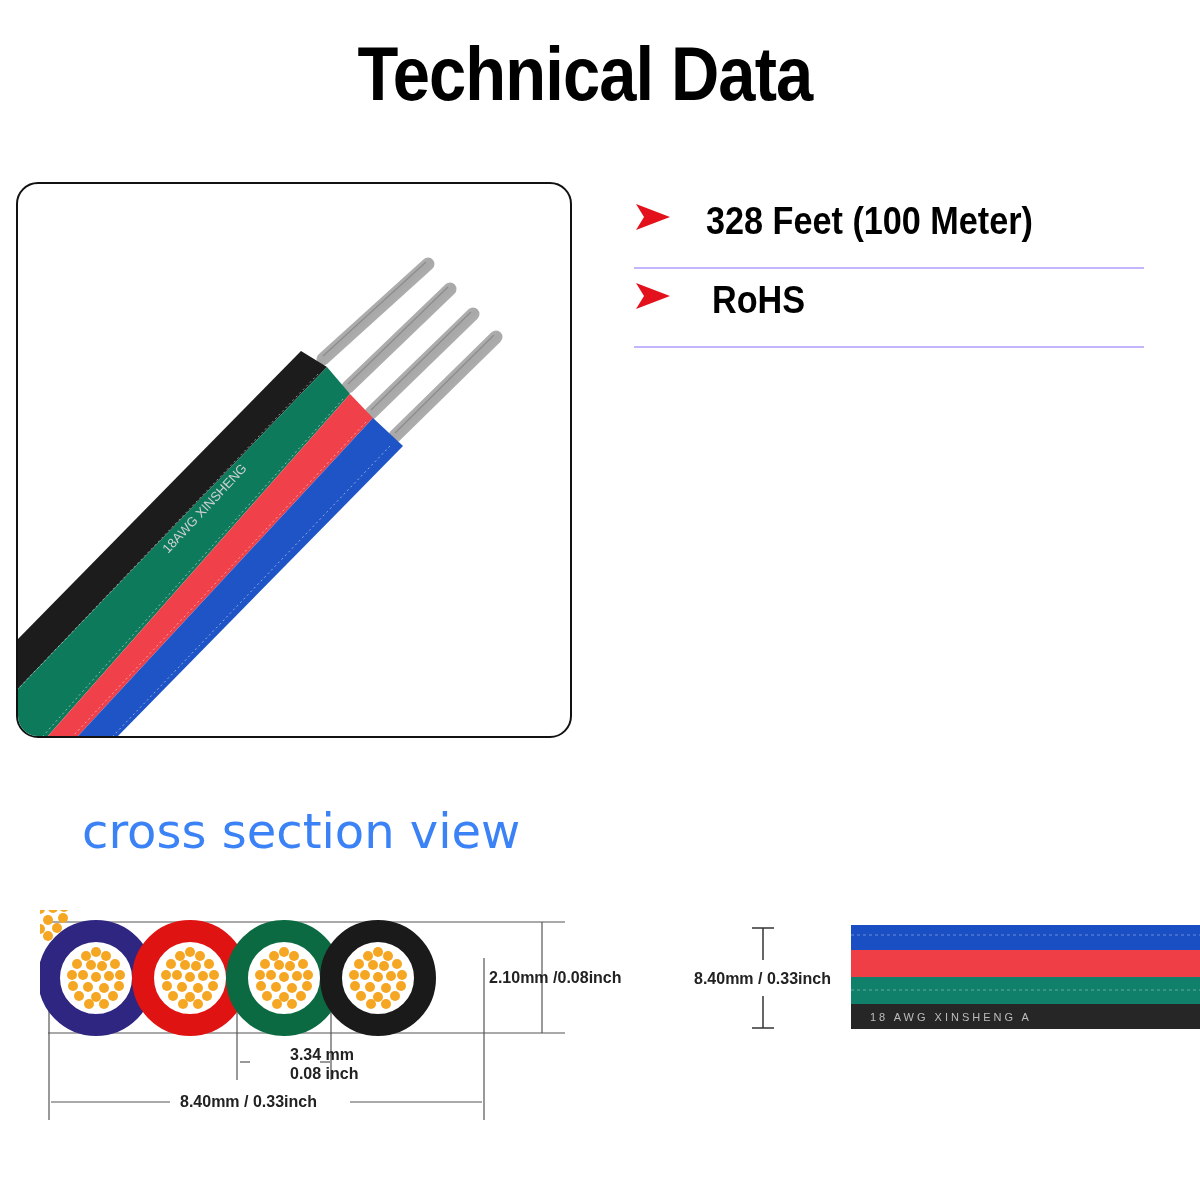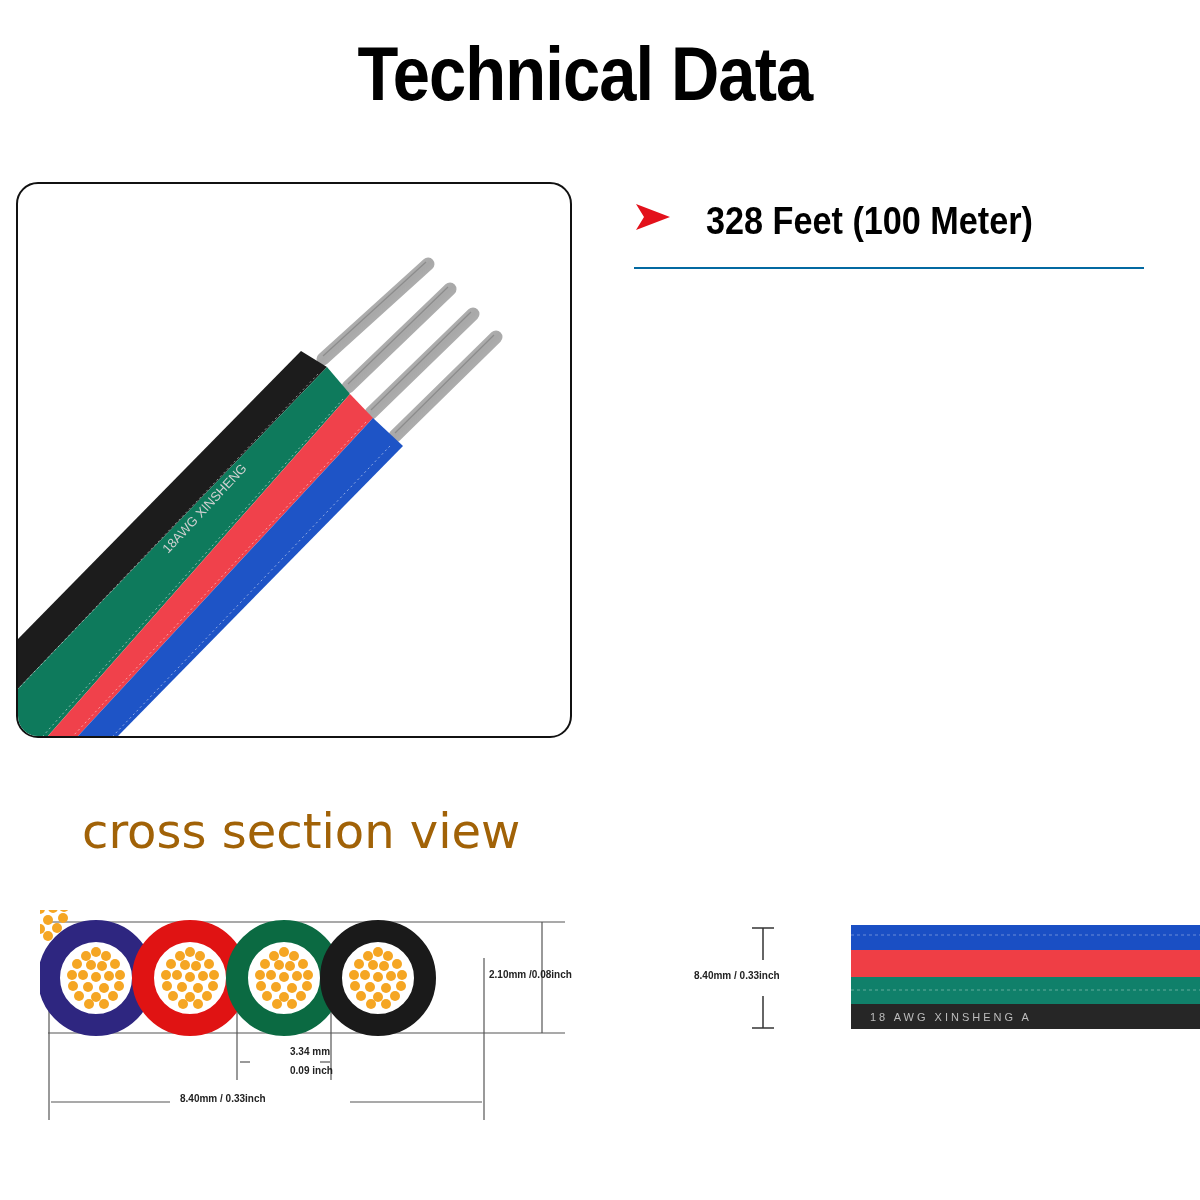--- a/index.html
+++ b/index.html
@@ -1,26 +1,26 @@
 <!DOCTYPE html>
 <html><head>
 <meta charset="utf-8">
 <style>
   html, body { margin: 0; padding: 0; background: #ffffff; }
   body { width: 1200px; height: 1200px; position: relative; overflow: hidden; font-family: "Liberation Sans", sans-serif; color: #000; }
   .title { position: absolute; left: 0; width: 1170px; top: 30px; text-align: center; font-size: 76px; font-weight: bold; letter-spacing: -1px; transform: scaleX(0.88); transform-origin: 585px 0; }
   .photo-frame { position: absolute; left: 16px; top: 182px; width: 552px; height: 552px; border: 2px solid #111; border-radius: 22px; overflow: hidden; background: #fff; }
   .photo-frame svg { position: absolute; left: 0; top: 0; }
   .specs { position: absolute; left: 634px; top: 190px; width: 510px; }
-  .spec-row { position: relative; height: 77px; border-bottom: 2px solid #0369a1; }
+  .spec-row { position: relative; height: 77px; border-bottom: 2px solid #c4b5fd; }
   .spec-arrow { position: absolute; left: 2px; top: 14px; width: 34px; height: 26px; }
   .spec-text { position: absolute; left: 72px; top: 10px; font-size: 38px; font-weight: bold; transform: scaleX(0.9); transform-origin: 0 0; white-space: nowrap; }
-  .section-title { position: absolute; left: 82px; top: 803px; font-size: 48px; color: #a16207; font-family: "DejaVu Sans", sans-serif; letter-spacing: 0px; }
+  .section-title { position: absolute; left: 82px; top: 803px; font-size: 48px; color: #3b82f6; font-family: "DejaVu Sans", sans-serif; letter-spacing: 0px; }
   .cross-svg { position: absolute; left: 40px; top: 910px; }
-  .dim-label { position: absolute; font-size: 10px; font-weight: bold; color: #222; white-space: nowrap; }
+  .dim-label { position: absolute; font-size: 16px; font-weight: bold; color: #222; white-space: nowrap; }
   .side-svg { position: absolute; left: 680px; top: 910px; }
 </style>
 </head>
 <body>
 
 <div class="title">Technical Data</div>
 
 <div class="photo-frame">
   <svg width="552" height="552" viewBox="0 0 552 552">
     <defs>
@@ -57,20 +57,26 @@
     <text x="150" y="370" fill="#d0d0d0" font-size="13" font-family="Liberation Sans, sans-serif" transform="rotate(-47 150 370)">18AWG XINSHENG</text>
   </svg>
 </div>
 
 <div class="specs">
   <div class="spec-row">
     <svg class="spec-arrow" viewBox="0 0 34 26">
         <polygon points="0,0 34,13 0,26 8,13" fill="#e3111b"></polygon>
       </svg>
     <span class="spec-text">328 Feet (100 Meter)</span>
+  </div>
+  <div class="spec-row">
+    <svg class="spec-arrow" viewBox="0 0 34 26">
+        <polygon points="0,0 34,13 0,26 8,13" fill="#e3111b"></polygon>
+      </svg>
+    <span class="spec-text" style="left:78px">RoHS</span>
   </div>
 </div>
 
 <div class="section-title">cross section view</div>
 
 <svg class="cross-svg" width="600" height="210" viewBox="0 0 600 210">
   <g stroke="#555" stroke-width="1.2" fill="none">
     <line x1="8" y1="12" x2="525" y2="12"></line>
     <line x1="8" y1="123" x2="525" y2="123"></line>
     <line x1="502" y1="12" x2="502" y2="123"></line>
@@ -120,21 +126,21 @@
         <circle cx="8" cy="26" r="5"></circle>
     </g>
     <use href="#strands" x="56" y="68"></use>
     <use href="#strands" x="150" y="68"></use>
     <use href="#strands" x="244" y="68"></use>
     <use href="#strands" x="338" y="68"></use>
   </g>
 </svg>
 <div class="dim-label" style="left:489px; top:969px;">2.10mm /0.08inch</div>
 <div class="dim-label" style="left:290px; top:1046px;">3.34 mm</div>
-<div class="dim-label" style="left:290px; top:1065px;">0.09 inch</div>
+<div class="dim-label" style="left:290px; top:1065px;">0.08 inch</div>
 <div class="dim-label" style="left:180px; top:1093px;">8.40mm / 0.33inch</div>
 
 <svg class="side-svg" width="520" height="130" viewBox="0 0 520 130">
   <g stroke="#333" stroke-width="1.5">
     <line x1="72" y1="18" x2="94" y2="18"></line>
     <line x1="83" y1="18" x2="83" y2="50"></line>
     <line x1="83" y1="86" x2="83" y2="118"></line>
     <line x1="72" y1="118" x2="94" y2="118"></line>
   </g>
   <rect x="171" y="15" width="349" height="25" fill="#1a4fc4"></rect>

